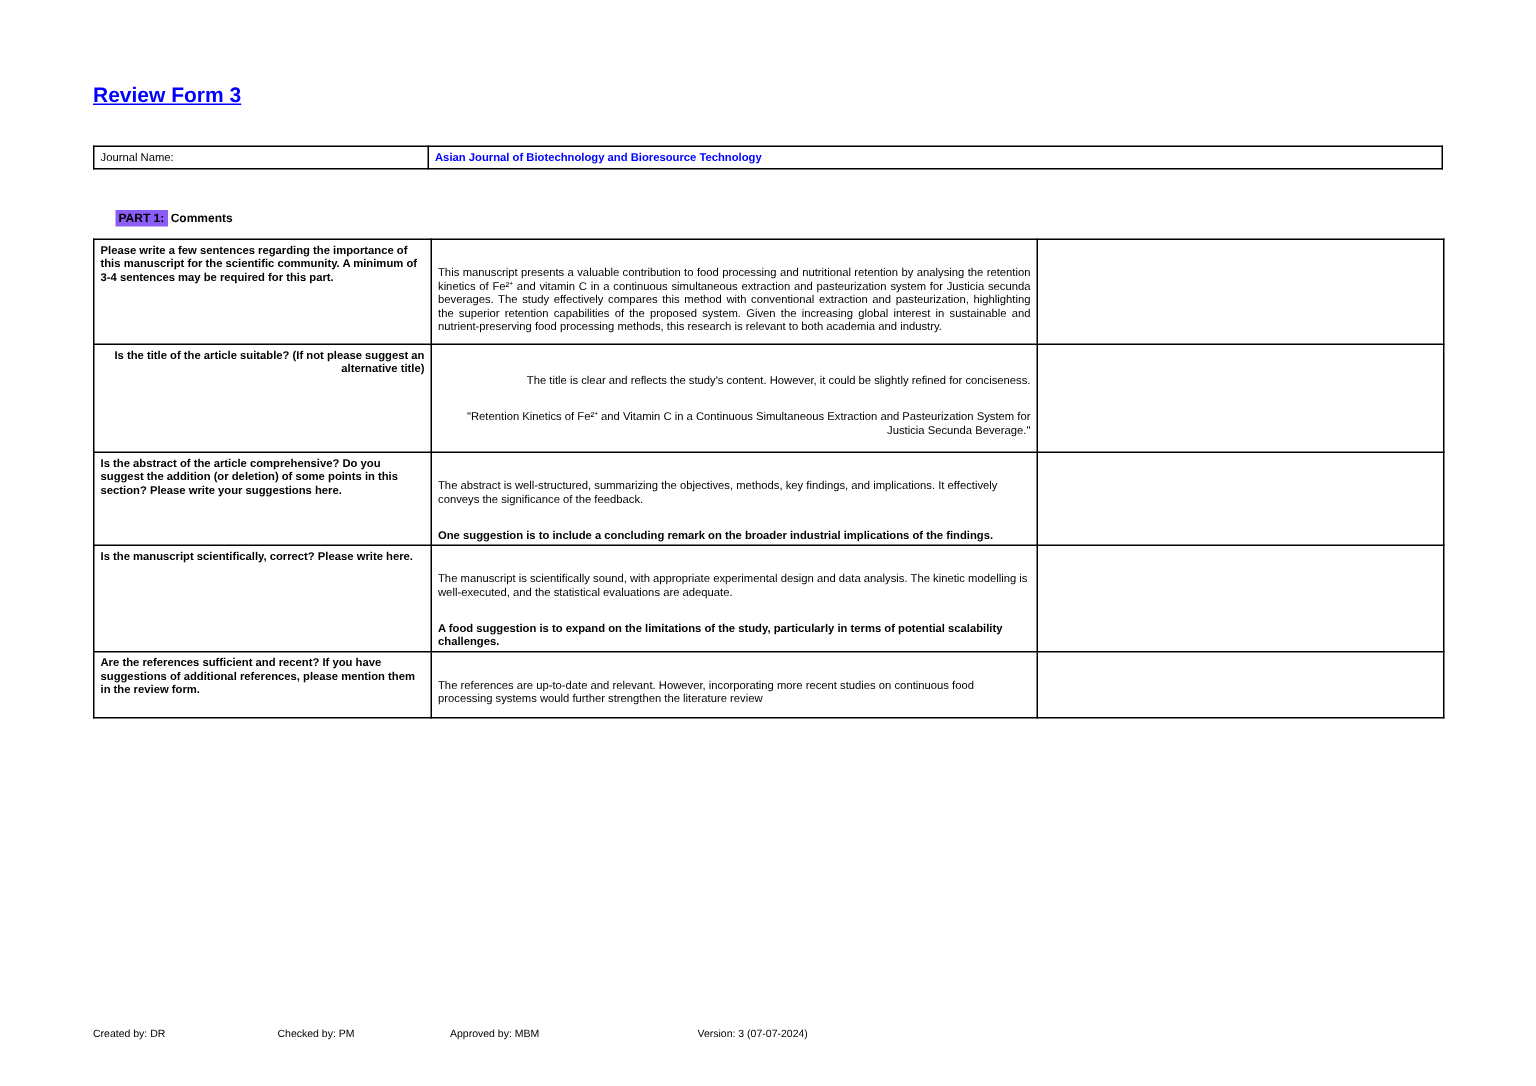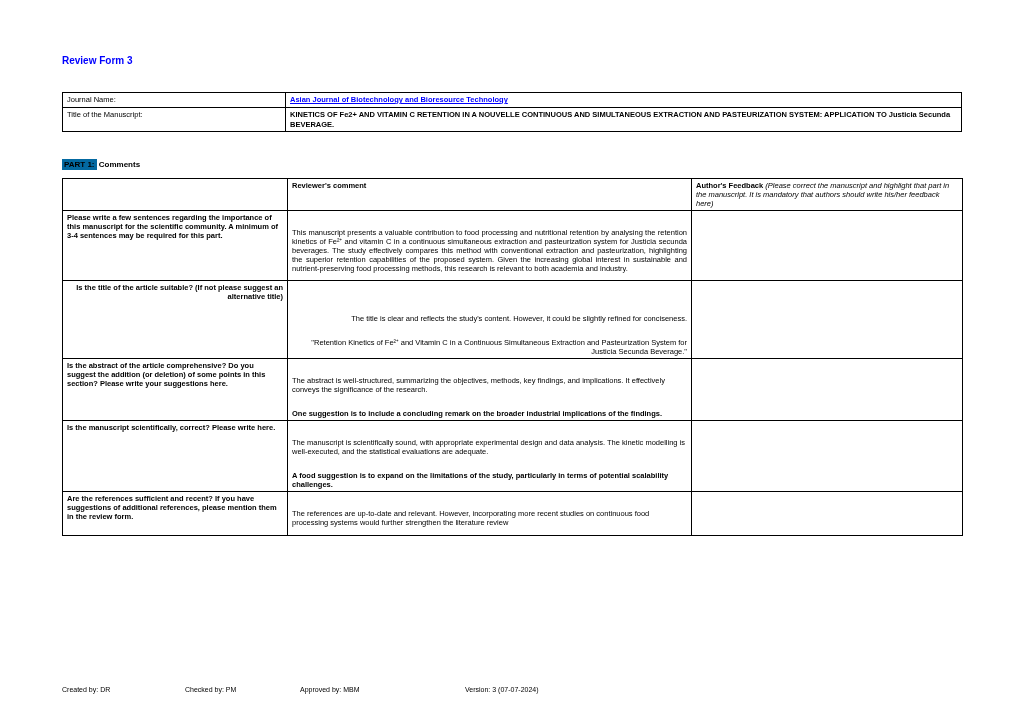--- a/index.html
+++ b/index.html
@@ -10,57 +10,58 @@
     color: #000;
   }
   .page {
     position: relative;
     width: 1024px; height: 724px;
     background: #ffffff;
     padding: 55px 62px 0 62px;
     overflow: hidden;
   }
   .doc-title {
-    font-size: 10px;
+    font-size: 14px;
     font-weight: bold;
     color: #0000ff;
+    text-decoration: underline;
   }
   
   table.info {
     border-collapse: collapse;
     table-layout: fixed;
     width: 900px;
     margin-top: 26px;
   }
   table.info td {
     border: 1px solid #000;
     font-size: 7.5px;
     line-height: 1.3;
     padding: 2px 4px;
     vertical-align: top;
   }
   table.info td.label { width: 223px; font-weight: normal; }
   table.info td.value { font-weight: bold; }
   .link {
     color: #0000ff;
-    text-decoration: underline;
     font-weight: bold;
     cursor: pointer;
   }
   tr.slim td { height: 13px; }
   tr.type-row td { height: 17px; }
   
   .part-line {
     margin-top: 28px;
     font-size: 8px;
     font-weight: bold;
   }
   .part-badge {
-    background: #0369a1;
+    background: #8b5cf6;
     padding: 1px 2px;
+    margin-left: 15px;
   }
   
   table.comments {
     border-collapse: collapse;
     table-layout: fixed;
     width: 900px;
     margin-top: 9px;
   }
   table.comments col.c-q { width: 225px; }
   table.comments col.c-r { width: 404px; }
@@ -78,21 +79,21 @@
     padding-left: 14px;
     padding-right: 10px;
   }
   td.rev-head { font-weight: bold; }
   td.auth-head .auth-bold { font-weight: bold; }
   td.auth-head .auth-note { font-style: italic; font-weight: normal; }
   td.comment p { margin: 15px 0 9px 0; }
   td.comment p:last-child { margin-bottom: 0; }
   td.comment .justify { text-align: justify; }
   td.comment .bold { font-weight: bold; }
-  td.comment.gap-top { padding-top: 18px; }
+  td.comment.gap-top { padding-top: 4px; }
   tr.r-head td { height: 27px; }
   tr.r1 td { height: 70px; }
   tr.r2 td { height: 72px; text-align: right; }
   tr.r3 td { height: 56px; }
   tr.r4 td { height: 58px; }
   tr.r5 td { height: 44px; }
   
   .footer {
     position: absolute;
     top: 686px; left: 62px;
@@ -113,47 +114,36 @@
   <div class="doc-title">Review Form 3</div>
 
   <table class="info">
     <tbody>
         <tr class="slim">
       <td class="label">Journal Name:</td>
       <td class="value">
         <span class="link">Asian Journal of Biotechnology and Bioresource Technology</span>
       </td>
     </tr>
-    <tr>
-      <td class="label">Title of the Manuscript:</td>
-      <td class="value">KINETICS OF Fe2+ AND VITAMIN C RETENTION IN A NOUVELLE CONTINUOUS AND SIMULTANEOUS EXTRACTION AND PASTEURIZATION SYSTEM: APPLICATION TO Justicia Secunda BEVERAGE.</td>
-    </tr>
   </tbody>
     </table>
 
   <div class="part-line">
     <span class="part-badge">PART 1:</span>
     <span>Comments</span>
   </div>
 
   <table class="comments">
     <colgroup>
         <col class="c-q">
         <col class="c-r">
         <col class="c-a">
       </colgroup>
 
     <tbody>
-        <tr class="r-head">
-      <td class="q-head"></td>
-      <td class="rev-head">Reviewer's comment</td>
-      <td class="auth-head">
-        <span class="auth-bold">Author's Feedback </span><span class="auth-note">(Please correct the manuscript and highlight that part in the manuscript. It is mandatory that authors should write his/her feedback here)</span>
-      </td>
-    </tr>
 
     <tr class="r1">
       <td class="q">Please write a few sentences regarding the importance of this manuscript for the scientific community. A minimum of 3-4 sentences may be required for this part.</td>
       <td class="comment">
         <p class="justify">This manuscript presents a valuable contribution to food processing and nutritional retention by analysing the retention kinetics of Fe²⁺ and vitamin C in a continuous simultaneous extraction and pasteurization system for Justicia secunda beverages. The study effectively compares this method with conventional extraction and pasteurization, highlighting the superior retention capabilities of the proposed system. Given the increasing global interest in sustainable and nutrient-preserving food processing methods, this research is relevant to both academia and industry.</p>
       </td>
       <td class="feedback"></td>
     </tr>
 
     <tr class="r2">
@@ -161,21 +151,21 @@
       <td class="comment gap-top">
         <p>The title is clear and reflects the study's content. However, it could be slightly refined for conciseness.</p>
         <p>"Retention Kinetics of Fe²⁺ and Vitamin C in a Continuous Simultaneous Extraction and Pasteurization System for Justicia Secunda Beverage."</p>
       </td>
       <td class="feedback"></td>
     </tr>
 
     <tr class="r3">
       <td class="q">Is the abstract of the article comprehensive? Do you suggest the addition (or deletion) of some points in this section? Please write your suggestions here.</td>
       <td class="comment">
-        <p>The abstract is well-structured, summarizing the objectives, methods, key findings, and implications. It effectively conveys the significance of the research.</p>
+        <p>The abstract is well-structured, summarizing the objectives, methods, key findings, and implications. It effectively conveys the significance of the feedback.</p>
         <p class="bold">One suggestion is to include a concluding remark on the broader industrial implications of the findings.</p>
       </td>
       <td class="feedback"></td>
     </tr>
 
     <tr class="r4">
       <td class="q">Is the manuscript scientifically, correct? Please write here.</td>
       <td class="comment">
         <p>The manuscript is scientifically sound, with appropriate experimental design and data analysis. The kinetic modelling is well-executed, and the statistical evaluations are adequate.</p>
         <p class="bold">A food suggestion is to expand on the limitations of the study, particularly in terms of potential scalability challenges.</p>

